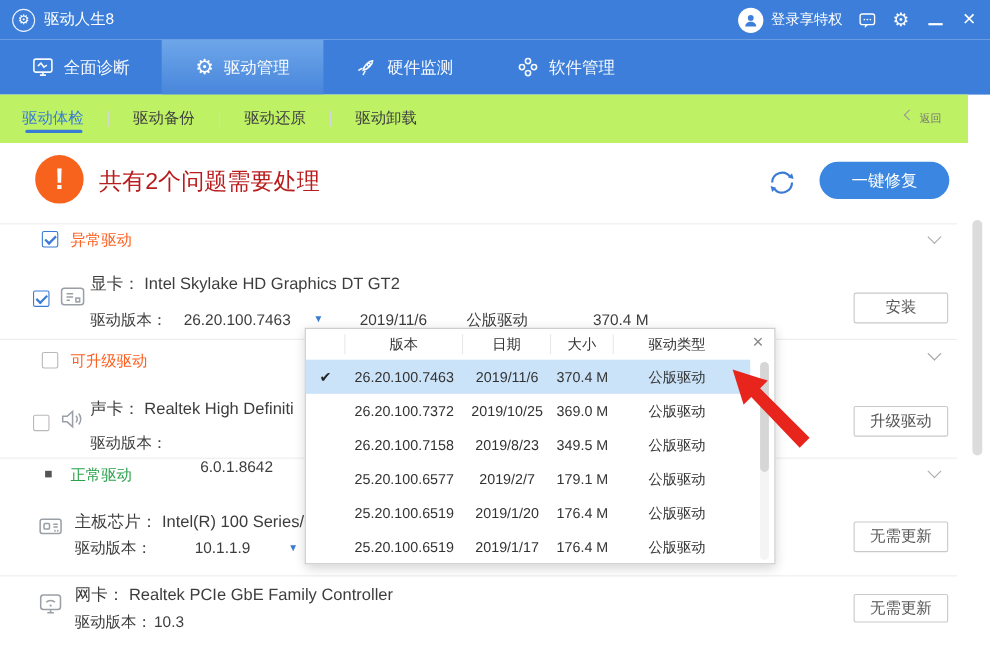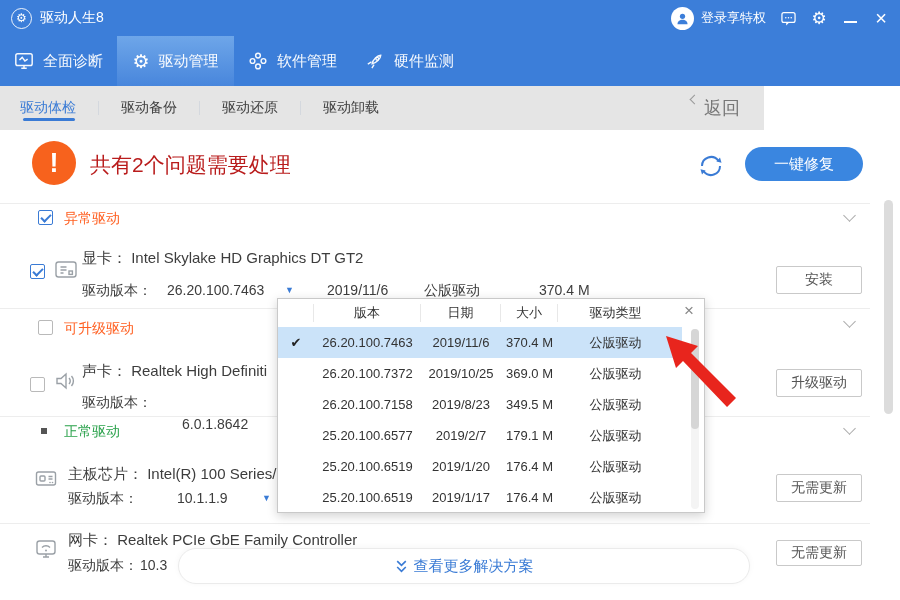--- a/index.html
+++ b/index.html
@@ -14,33 +14,33 @@
   .tb-right { position:absolute; right:10px; top:0; height:36px; display:flex; align-items:center; gap:13px; }
   .avatar { width:23px; height:23px; background:#fff; border-radius:50%; display:flex; align-items:center; justify-content:center; }
   .login { font-size:13px; margin-left:-6px; cursor:default; }
   .tb-ico { display:flex; align-items:center; justify-content:center; width:18px; height:18px; }
   .gear-glyph { font-size:17px; line-height:1; color:#fff; }
   .min-line { width:13px; height:2px; background:#fff; margin-top:8px; }
   .close-x { font-size:20px; line-height:18px; color:#fff; }
 
   
   .nav { position:absolute; left:0; top:36px; width:900px; height:50px; background:#3c7ed9; display:flex; }
-  .nav-tab { width:117px; height:50px; display:flex; align-items:center; justify-content:center; gap:9px; color:rgba(255,255,255,.96); font-size:15px; cursor:default; }
+  .nav-tab { width:147px; height:50px; display:flex; align-items:center; justify-content:center; gap:9px; color:rgba(255,255,255,.96); font-size:15px; cursor:default; }
   .nav-tab.active { background:linear-gradient(180deg,#6ea6e9,#4886dc); }
   .nav-ico { display:flex; align-items:center; }
   .nav-gear { font-size:19px; color:#fff; line-height:1; }
 
   
-  .subnav { position:absolute; left:0; top:86px; width:764px; height:44px; background:#e5e5e5; display:flex; align-items:center; }
+  .subnav { position:absolute; left:0; top:86px; width:880px; height:44px; background:#bef264; display:flex; align-items:center; }
   .subtab { position:relative; font-size:14px; color:#404040; padding:0 22px; height:44px; display:flex; align-items:center; cursor:default; }
   .subtab:first-child { padding-left:20px; }
   .subtab.active { color:#3a7bd5; }
   .subtab.active::after { content:""; position:absolute; left:50%; transform:translateX(-50%); bottom:9px; width:52px; height:3px; border-radius:2px; background:#3a7bd5; }
   .subsep { width:1px; height:14px; background:#d4d8de; }
-  .back { position:absolute; right:24px; display:flex; align-items:flex-start; gap:6px; color:#777; font-size:18px; cursor:default; }
+  .back { position:absolute; right:24px; display:flex; align-items:flex-start; gap:6px; color:#777; font-size:10px; cursor:default; }
   .chev-left { width:7px; height:7px; border-left:1.5px solid #999; border-bottom:1.5px solid #999; transform:rotate(45deg); }
 
   
   .content { position:absolute; left:0; top:130px; width:900px; height:470px; background:#fff; }
 
   .warn-circle { position:absolute; left:32px; top:141px; width:44px; height:44px; border-radius:50%; background:#f7621d; color:#fff; font-size:27px; font-weight:bold; display:flex; align-items:center; justify-content:center; }
   .summary-text { position:absolute; left:90px; top:151px; font-size:21px; color:#b91c1c; }
   .refresh { position:absolute; left:697px; top:152px; width:28px; height:28px; cursor:default; }
   .fix-btn { position:absolute; left:745px; top:147px; width:118px; height:34px; border:none; border-radius:17px; background:#3a86e0; color:#fff; font-size:15px; font-family:inherit; cursor:default; }
 
@@ -135,40 +135,40 @@
           </svg>
       </span>
       <span>全面诊断</span>
     </div>
     <div class="nav-tab active">
       <span class="nav-ico nav-gear">⚙</span>
       <span>驱动管理</span>
     </div>
     <div class="nav-tab">
       <span class="nav-ico">
-        <svg width="20" height="20" viewBox="0 0 22 22" fill="none" stroke="rgba(255,255,255,.95)" stroke-width="1.6">
-            <circle cx="11" cy="5" r="2.6"></circle>
-            <circle cx="11" cy="17" r="2.6"></circle>
-            <circle cx="5" cy="11" r="2.6"></circle>
-            <circle cx="17" cy="11" r="2.6"></circle>
-          </svg>
-      </span>
-      <span>软件管理</span>
-    </div>
-    <div class="nav-tab">
-      <span class="nav-ico">
         <svg width="20" height="20" viewBox="0 0 22 22" fill="none" stroke="rgba(255,255,255,.95)" stroke-width="1.5">
             <g transform="rotate(45 11 11)">
               <path d="M11 2c2.6 2.6 2.6 10 0 13.5C8.4 12 8.4 4.6 11 2z"></path>
               <circle cx="11" cy="7.5" r="1.5"></circle>
               <path d="M9 14.5 7.8 19M13 14.5 14.2 19"></path>
             </g>
           </svg>
       </span>
       <span>硬件监测</span>
+    </div>
+    <div class="nav-tab">
+      <span class="nav-ico">
+        <svg width="20" height="20" viewBox="0 0 22 22" fill="none" stroke="rgba(255,255,255,.95)" stroke-width="1.6">
+            <circle cx="11" cy="5" r="2.6"></circle>
+            <circle cx="11" cy="17" r="2.6"></circle>
+            <circle cx="5" cy="11" r="2.6"></circle>
+            <circle cx="17" cy="11" r="2.6"></circle>
+          </svg>
+      </span>
+      <span>软件管理</span>
     </div>
   </div>
 
   <div class="subnav">
     <div class="subtab active">驱动体检</div>
     <span class="subsep"></span>
     <div class="subtab">驱动备份</div>
     <span class="subsep"></span>
     <div class="subtab">驱动还原</div>
     <span class="subsep"></span>
@@ -275,27 +275,20 @@
       </svg>
   </span>
   <span class="t15" style="left:68px; top:531px;">
     <span>网卡：</span>
     <span>Realtek PCIe GbE Family Controller</span>
   </span>
   <span class="t14" style="left:68px; top:557px;">驱动版本：</span>
   <span class="t14" style="left:140px; top:557px;">10.3</span>
   <button class="act-btn" style="left:776px; top:540px; height:26px;">无需更新</button>
 
-  <div class="more-pill">
-    <svg width="13" height="15" viewBox="0 0 12 14" fill="none" stroke="#3a7bd5" stroke-width="1.5">
-        <polyline points="2,2 6,6 10,2"></polyline>
-        <polyline points="2,7.5 6,11.5 10,7.5"></polyline>
-      </svg>
-    <span>查看更多解决方案</span>
-  </div>
 
   <div class="main-scroll-thumb"></div>
 
   <div class="popup">
     <div class="p-head">
       <span class="pc c0"></span>
       <span class="pc c1">版本</span>
       <span class="pc c2">日期</span>
       <span class="pc c3">大小</span>
       <span class="pc c4">驱动类型</span>

